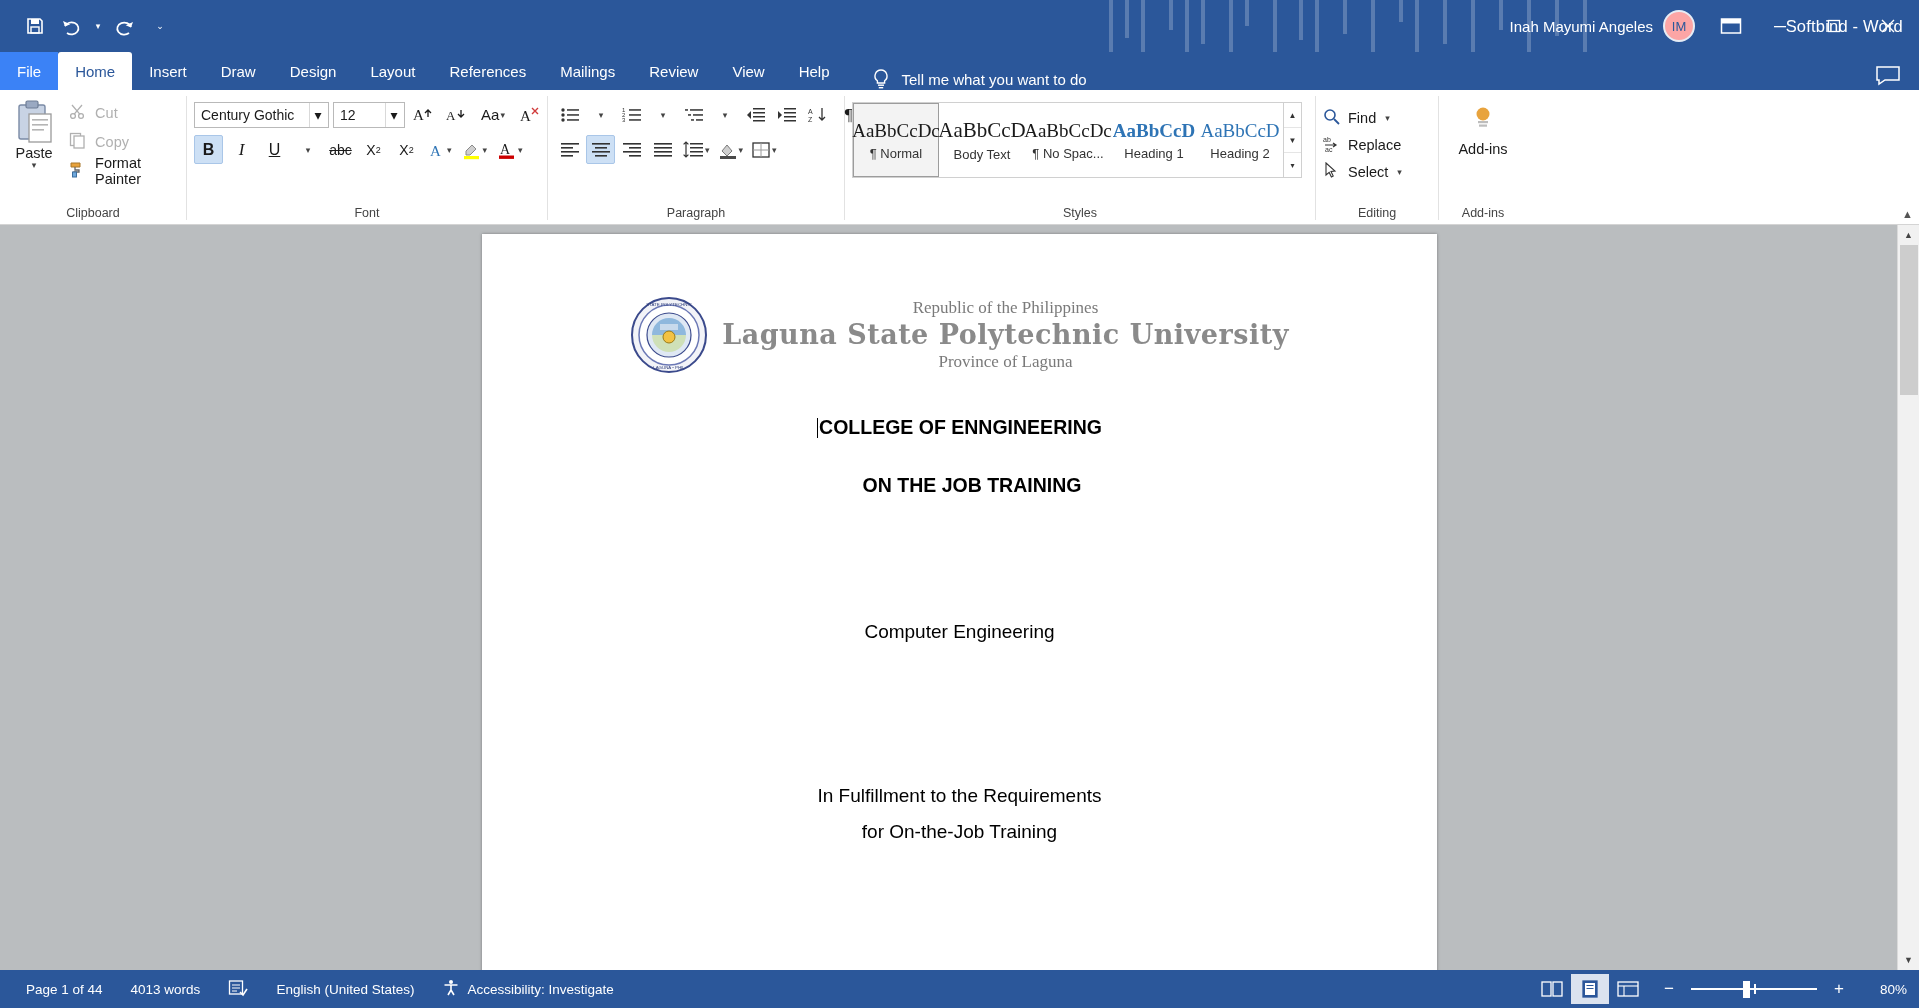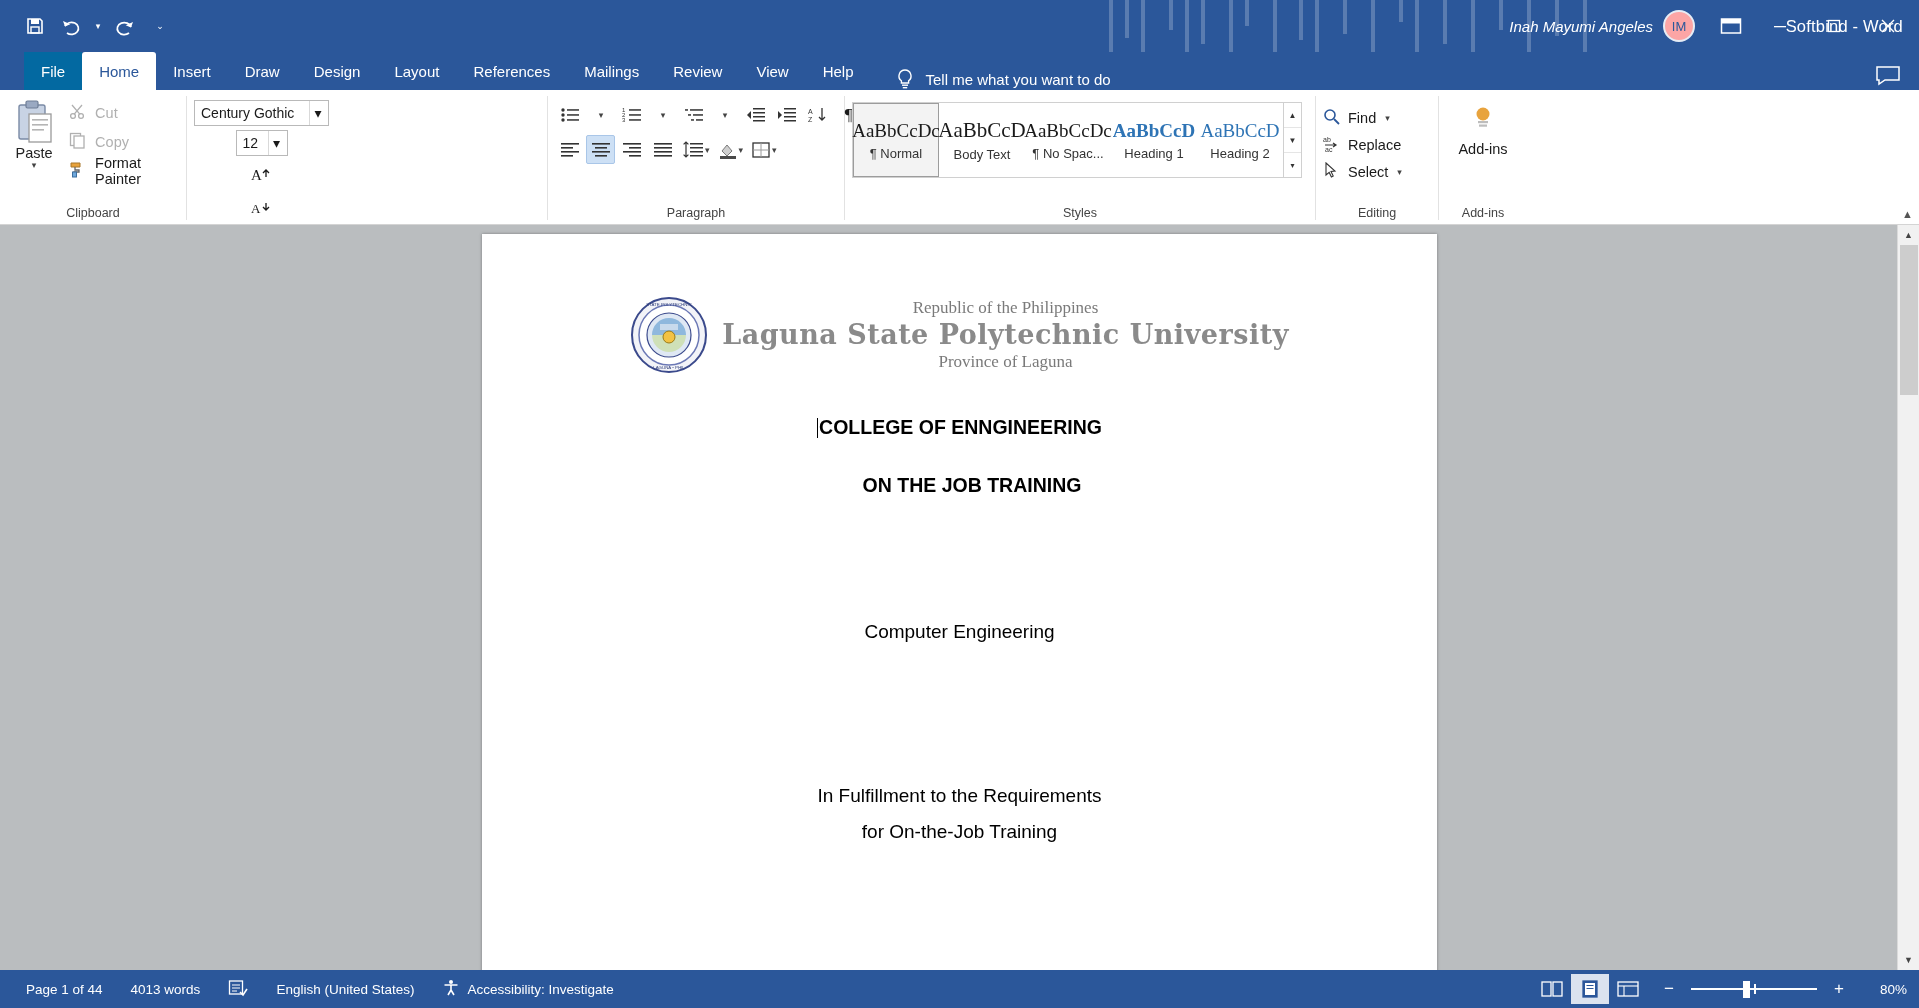--- a/index.html
+++ b/index.html
@@ -24,40 +24,40 @@
     width: 34px; height: 34px; display: flex; align-items: center; justify-content: center;
     color: #ffffff; border-radius: 2px;
   }
   .qat-btn svg { display:block; }
   .qat-caret { width: 16px; height: 34px; display:flex; align-items:center; justify-content:center; font-size: 9px; }
   .tb-title {
     position: absolute; left: 0; right: 16px; text-align: right;
     font-size: 16.5px; color: #ffffff; letter-spacing: .2px;
   }
   .tb-right { margin-left: auto; display: flex; align-items: center; gap: 0; padding-right: 4px; position: relative; z-index: 2;}
-  .user-name { font-size: 15px; color: #ffffff; margin-right: 10px; font-style: italic; }
+  .user-name { font-size: 15px; color: #ffffff; margin-right: 10px; }
   .avatar {
     width: 32px; height: 32px; border-radius: 50%; background: #fca5a5; color: #2b579a;
     font-size: 13px; display: flex; align-items: center; justify-content: center; margin-right: 14px;
     border: 2px solid #e6ecf5;
   }
   .win-btn {
     width: 54px; height: 52px; display: flex; align-items: center; justify-content: center; color: #fff;
   }
   .ribbon-display { width: 44px; height: 52px; display:flex;align-items:center;justify-content:center;}
 
   
   .tabsbar {
     height: 38px; background: #2b579a; display: flex; align-items: flex-end; flex: 0 0 38px; position: relative;
   }
   .tab {
     height: 38px; padding: 0 17px; display: flex; align-items: center; justify-content: center;
     color: #ffffff; font-size: 15px; white-space: nowrap;
   }
-  .tab.file { background: #0369a1; margin-left: 24px; }
+  .tab.file { background: #3b82f6; }
   .tab.active { background: #ffffff; color: #2b579a; border-top-left-radius: 3px; border-top-right-radius: 3px; }
   .tellme { display: flex; align-items: center; gap: 11px; margin-left: 24px; color: #fff; font-size: 15px; }
   .bulb { width: 20px; height: 22px; display:block; }
   .tabsbar-right { margin-left: auto; display:flex; align-items:center; padding-right: 18px; }
 
   
   .ribbon {
     height: 135px; background: #ffffff; border-bottom: 1px solid #d4d4d4;
     display: flex; align-items: stretch; flex: 0 0 135px; position: relative;
   }
@@ -76,29 +76,29 @@
   .paste-icon { width: 40px; height: 46px; position: relative; }
   .paste-label { font-size: 14.5px; color: #222; }
   .mini-caret { font-size: 9px; color: #444; line-height: 8px; }
   .clip-list { display: flex; flex-direction: column; gap: 3px; padding-left: 8px; padding-top: 3px;}
   .clip-item { display: flex; align-items: center; gap: 9px; font-size: 14.5px; color: #b0b0b0; height: 26px; }
   .clip-item.enabled { color: #1a1a1a; }
 
   
   .fontgrp { width: 360px; }
   .row { display: flex; align-items: center; gap: 4px; }
-  .row1 { margin-bottom: 6px; flex-direction: column; }
+  .row1 { margin-bottom: 6px; }
   .combo {
     height: 26px; border: 1px solid #b9b9b9; background: #fff; display: flex; align-items: center;
     font-size: 14px; color: #1a1a1a; padding: 0 2px 0 6px;
   }
   .combo .cv { flex: 1; overflow: hidden; white-space: nowrap; }
   .combo .cbtn { width: 17px; height: 24px; display: flex; align-items: center; justify-content: center; border-left: 1px solid #d9d9d9; }
   .font-name { width: 135px; }
-  .font-size { width: 52px; }
+  .font-size { width: 72px; }
   .ico-btn {
     height: 29px; min-width: 29px; display: flex; align-items: center; justify-content: center;
     font-size: 15px; color: #1a1a1a; border-radius: 2px; padding: 0 3px;
   }
   .ico-btn.sel { background: #cde0f5; border: 1px solid #a9c6e8; }
   .ico-btn.wide { min-width: 36px; }
   .caret-s { font-size: 9px; color: #444; padding-left: 1px; }
   .b-bold { font-weight: bold; font-size: 16px;}
   .b-ital { font-style: italic; font-family: "Liberation Serif", serif; font-size: 17px; }
   .b-und { text-decoration: underline; font-size: 16px; }

